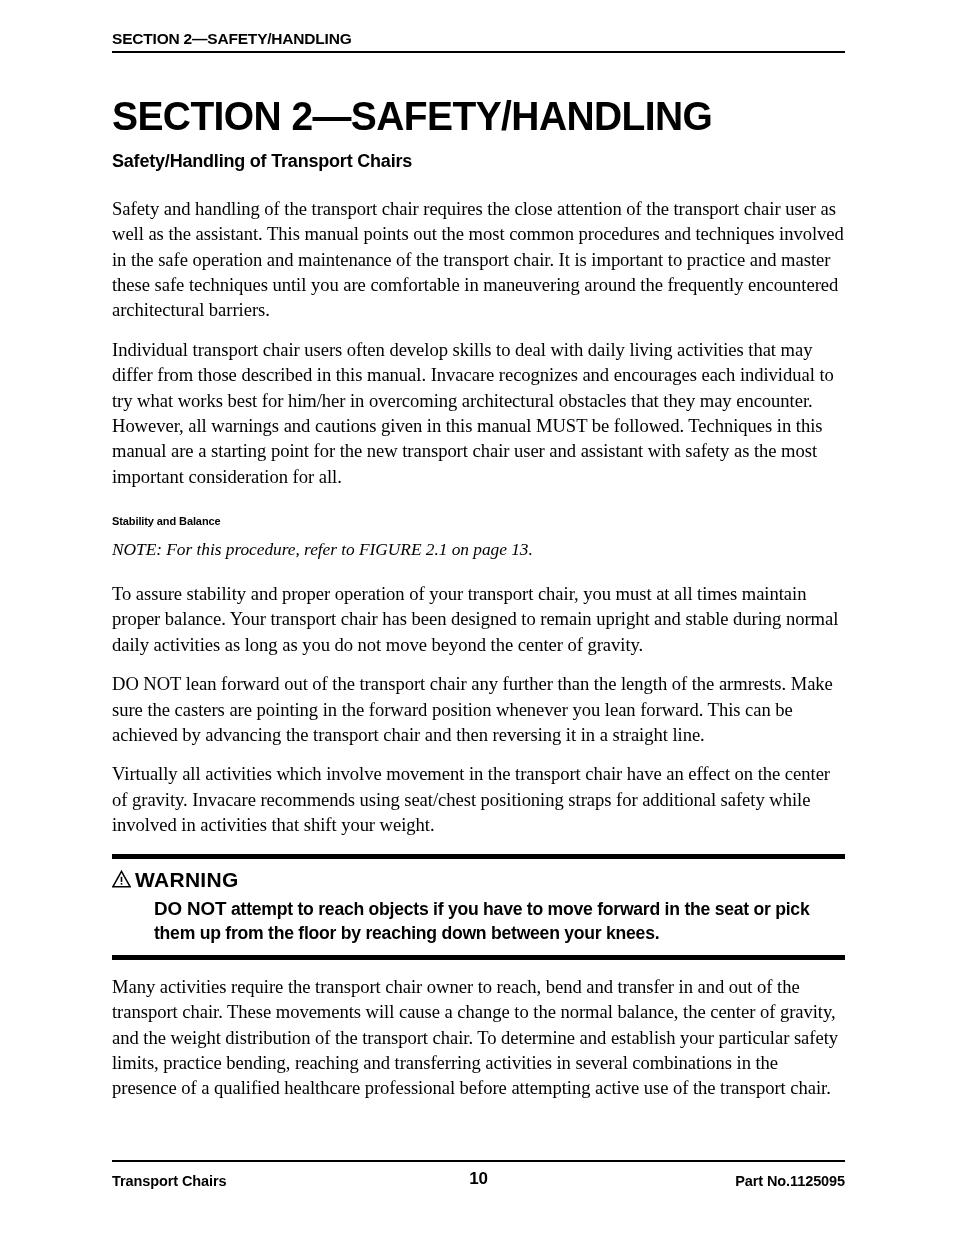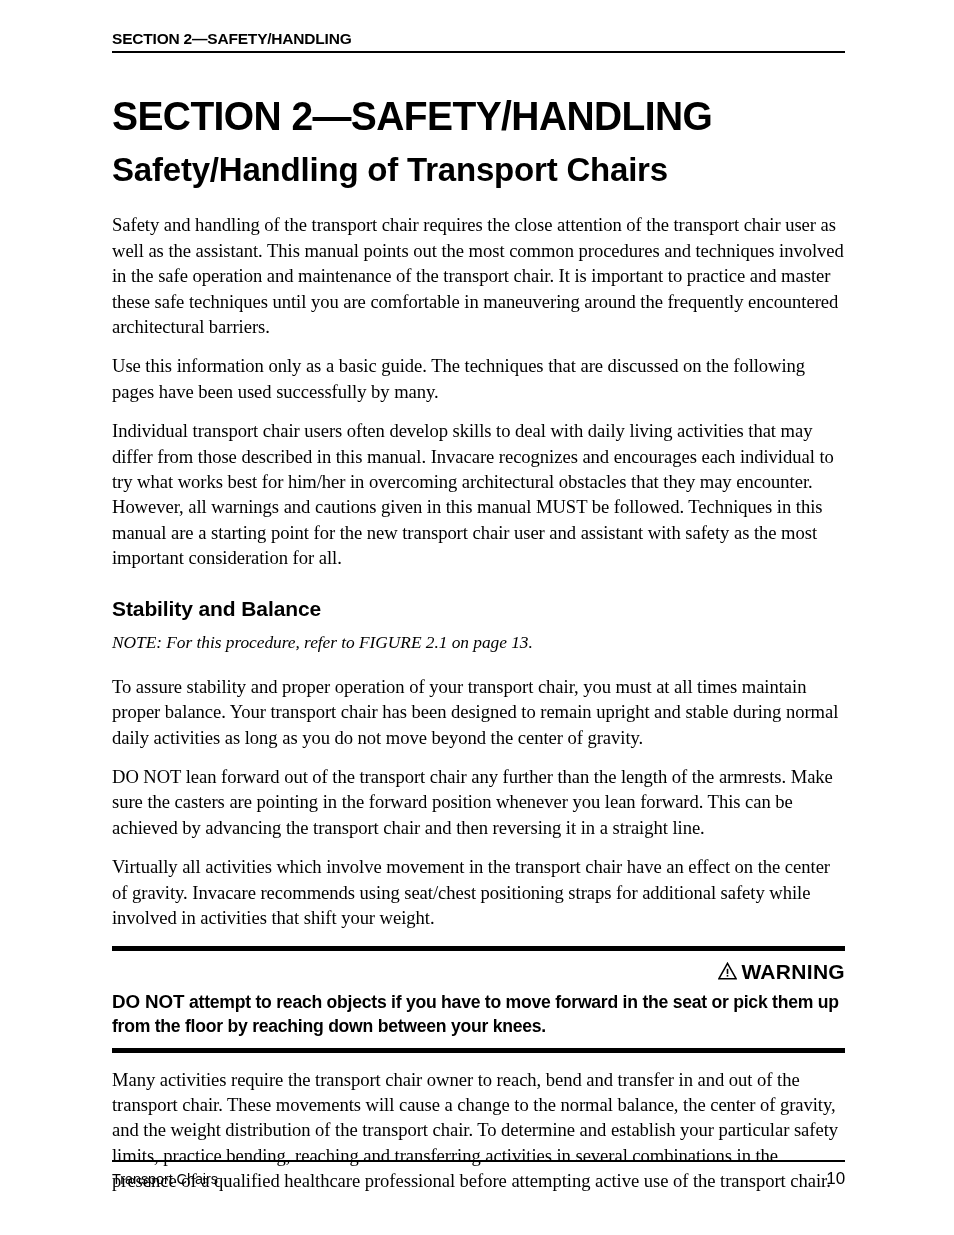--- a/index.html
+++ b/index.html
@@ -65,30 +65,30 @@
   
   .content {
     position: absolute;
     top: 152px;
     left: 0;
     width: 733px;
   }
 
   h2.heading-1 {
     font-family: "Liberation Sans", "DejaVu Sans", sans-serif;
-    font-size: 33px;
+    font-size: 18px;
     font-weight: bold;
     letter-spacing: -0.2px;
     margin: 0 0 24px 0;
     line-height: 1.1;
   }
 
   h3.heading-2 {
     font-family: "Liberation Sans", "DejaVu Sans", sans-serif;
-    font-size: 21px;
+    font-size: 11px;
     font-weight: bold;
     letter-spacing: -0.1px;
     margin: 26px 0 9px 0;
     line-height: 1.15;
   }
 
   p.body-text {
     font-size: 18.6px;
     line-height: 25.4px;
     margin: 14px 0 14px 0;
@@ -107,40 +107,41 @@
   
   .warning-block {
     margin: 16px 0 12px 0;
   }
   .rule-thick {
     width: 733px;
     height: 5px;
     background: #000;
   }
   .warning-title {
-    text-align: right;
+    text-align: left;
     font-family: "Liberation Sans", "DejaVu Sans", sans-serif;
     font-size: 21px;
     font-weight: bold;
     letter-spacing: 0.3px;
     padding: 9px 0 4px 0;
     line-height: 1.15;
   }
   .warning-title .warn-icon {
     display: inline-block;
     vertical-align: -1px;
     margin-right: 4px;
   }
   .warning-body {
     font-family: "Liberation Sans", "DejaVu Sans", sans-serif;
     font-size: 17.6px;
     font-weight: bold;
     line-height: 24px;
     letter-spacing: -0.25px;
     padding: 0 0 10px 0;
+    margin-left: 42px;
   }
   .warning-body .lead {
     font-size: 18.8px;
     font-weight: bold;
     letter-spacing: -0.1px;
   }
 
   
   .footer {
     position: absolute;
@@ -149,23 +150,23 @@
     width: 733px;
   }
   .footer-rule {
     width: 733px;
     height: 2px;
     background: #000;
     margin-bottom: 7px;
   }
   .footer-row {
     display: flex;
-    align-items: center;
-    font-family: "Liberation Sans", "DejaVu Sans", sans-serif;
-    font-weight: normal;
+    align-items: flex-end;
+    font-family: "Liberation Sans", "DejaVu Sans", sans-serif;
+    font-weight: bold;
     font-size: 14.5px;
     letter-spacing: -0.1px;
   }
   .footer-left  { flex: 1 1 0; text-align: left; }
   .footer-center{ flex: 0 0 auto; font-size: 17px; }
   .footer-right { flex: 1 1 0; text-align: right; }
 </style>
 </head>
 <body>
 
@@ -176,21 +177,20 @@
     <div class="rule-thin"></div>
   </div>
 
   <h1 class="section-title">SECTION 2—SAFETY/HANDLING</h1>
 
   <div class="content">
 
     <h2 class="heading-1">Safety/Handling of Transport Chairs</h2>
 
     <p class="body-text">Safety and handling of the transport chair requires the close attention of the transport chair user as well as the assistant. This manual points out the most common procedures and techniques involved in the safe operation and maintenance of the transport chair. It is important to practice and master these safe techniques until you are comfortable in maneuvering around the frequently encountered architectural barriers.</p>
-    <p class="body-text">Use this information only as a basic guide. The techniques that are discussed on the following pages have been used successfully by many.</p>
     <p class="body-text">Individual transport chair users often develop skills to deal with daily living activities that may differ from those described in this manual. Invacare recognizes and encourages each individual to try what works best for him/her in overcoming architectural obstacles that they may encounter. However, all warnings and cautions given in this manual MUST be followed. Techniques in this manual are a starting point for the new transport chair user and assistant with safety as the most important consideration for all.</p>
 
     <h3 class="heading-2">Stability and Balance</h3>
 
     <p class="note-text">NOTE: For this procedure, refer to FIGURE 2.1 on page 13.</p>
 
     <p class="body-text">To assure stability and proper operation of your transport chair, you must at all times maintain proper balance. Your transport chair has been designed to remain upright and stable during normal daily activities as long as you do not move beyond the center of gravity.</p>
     <p class="body-text">DO NOT lean forward out of the transport chair any further than the length of the armrests. Make sure the casters are pointing in the forward position whenever you lean forward. This can be achieved by advancing the transport chair and then reversing it in a straight line.</p>
     <p class="body-text">Virtually all activities which involve movement in the transport chair have an effect on the center of gravity. Invacare recommends using seat/chest positioning straps for additional safety while involved in activities that shift your weight.</p>
 
@@ -214,14 +214,15 @@
     <p class="body-text">Many activities require the transport chair owner to reach, bend and transfer in and out of the transport chair. These movements will cause a change to the normal balance, the center of gravity, and the weight distribution of the transport chair. To determine and establish your particular safety limits, practice bending, reaching and transferring activities in several combinations in the presence of a qualified healthcare professional before attempting active use of the transport chair.</p>
 
   </div>
 </div>
 
 <div class="footer">
   <div class="footer-rule"></div>
   <div class="footer-row">
     <div class="footer-left">Transport Chairs</div>
     <div class="footer-center">10</div>
+    <div class="footer-right">Part No.1125095</div>
   </div>
 </div>
 
 </body></html>

